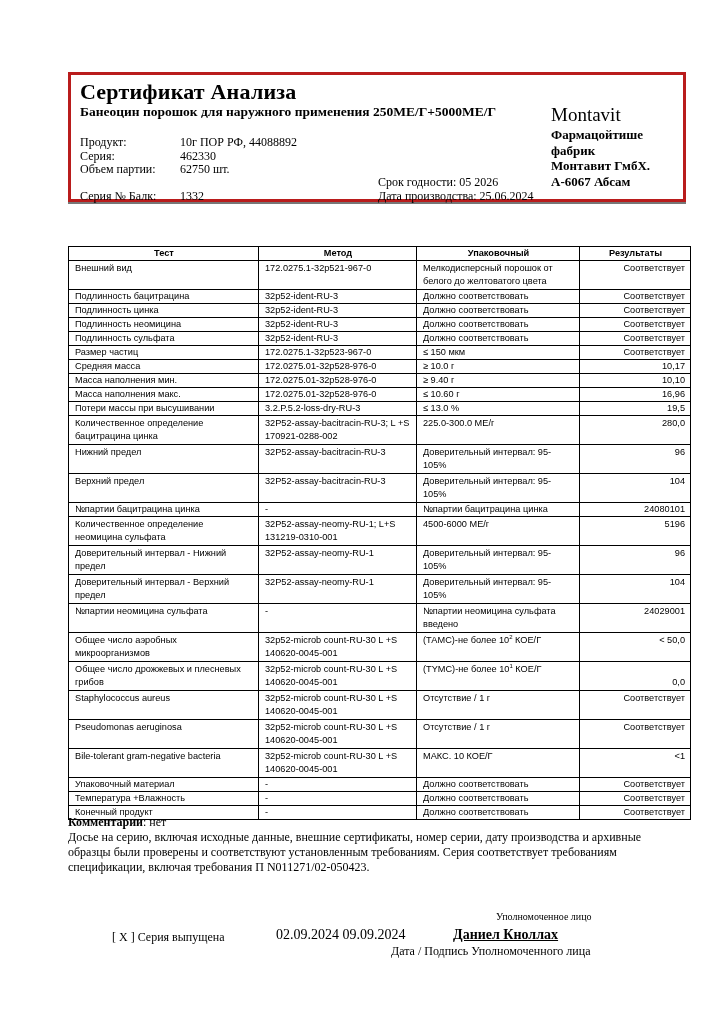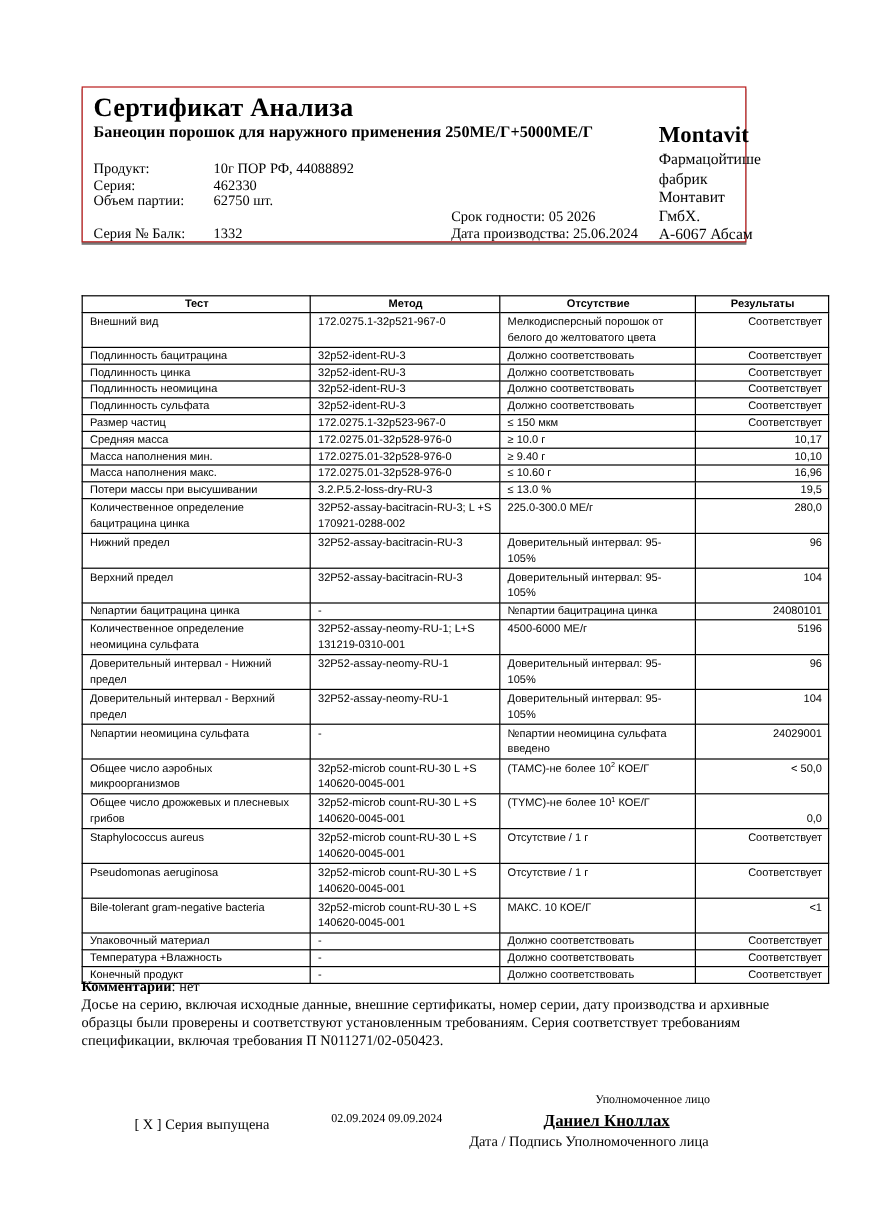--- a/index.html
+++ b/index.html
@@ -1,40 +1,40 @@
 <!DOCTYPE html>
 <html><head>
 <meta charset="utf-8">
 <style>
   html, body { margin:0; padding:0; background:#ffffff; }
   body { width:724px; height:1024px; position:relative; overflow:hidden; font-family:"Liberation Serif", serif; color:#000; }
-  .hdr { position:absolute; left:68px; top:72px; width:554px; height:130px; border:1px solid #b91c1c; box-sizing:border-box; box-shadow: 0 2px 0 #777; }
+  .hdr { position:absolute; left:68px; top:72px; width:618px; height:130px; border:3px solid #b91c1c; box-sizing:border-box; box-shadow: 0 2px 0 #777; }
   .title { position:absolute; left:9px; top:4px; font-size:22px; font-weight:bold; letter-spacing:0.2px; }
   .subtitle { position:absolute; left:9px; top:29px; font-size:13.5px; font-weight:bold; }
-  .brand { position:absolute; left:480px; top:29px; font-size:19px; font-weight:bold; }
-  .addr { position:absolute; left:480px; top:52px; font-size:13px; line-height:15.5px; }
+  .brand { position:absolute; left:480px; top:29px; font-size:19px; font-weight:normal; }
+  .addr { position:absolute; left:480px; top:52px; font-size:13px; line-height:15.5px;font-weight:bold; }
   .kv { position:absolute; left:9px; font-size:12px; }
   .kv .k { position:absolute; left:0; width:100px; }
   .kv .v { position:absolute; left:100px; white-space:nowrap; }
   .dates { position:absolute; left:307px; top:100px; font-size:12px; line-height:14px; }
 
   table.res { position:absolute; left:68px; top:246px; width:622px; border-collapse:collapse; font-family:"Liberation Sans", sans-serif; font-size:9.2px; table-layout:fixed; }
   table.res th, table.res td { border:1px solid #000; padding:1px 5px 1px 6px; vertical-align:top; line-height:13px; }
   table.res th { font-weight:bold; text-align:center; height:11px; line-height:11px; }
   table.res td.r { text-align:right; }
   table.res td.bot { vertical-align:bottom; }
   table.res tr.h2 td { height:26px; }
   table.res tr.h1 td { height:11px; line-height:11px; }
   sup { font-size:6px; line-height:0; }
 
   .comments { position:absolute; left:68px; top:815px; width:600px; font-size:12px; line-height:15px; }
   .comments .lbl { font-weight:bold; }
   .sig-top { position:absolute; left:496px; top:911px; font-size:10px;font-family:Liberation Serif, serif; }
   .released { position:absolute; left:68px; top:930px; font-size:12px;padding-left:44px; }
-  .sig-dates { position:absolute; left:276px; top:927px; font-size:10px; }
+  .sig-dates { position:absolute; left:276px; top:927px; font-size:14px; }
   .sig-name { position:absolute; left:453px; top:927px; font-size:14px; font-weight:bold; text-decoration:underline; }
   .sig-bottom { position:absolute; left:391px; top:944px; font-size:12px; }
 </style>
 </head>
 <body>
 
 <div class="hdr">
   <div class="title">Сертификат Анализа</div>
   <div class="subtitle">Банеоцин порошок для наружного применения 250МЕ/Г+5000МЕ/Г</div>
   <div class="brand">Montavit</div>
@@ -69,21 +69,21 @@
   <colgroup>
       <col style="width:190px">
       <col style="width:158px">
       <col style="width:163px">
       <col style="width:111px">
     </colgroup>
   <thead>
     <tr>
       <th>Тест</th>
       <th>Метод</th>
-      <th>Отсутствие</th>
+      <th>Упаковочный</th>
       <th>Результаты</th>
     </tr>
   </thead>
   <tbody id="tbody">
     <tr class="h2">
         <td>Внешний вид</td>
         <td>172.0275.1-32p521-967-0</td>
         <td>Мелкодисперсный порошок от белого до желтоватого цвета</td>
         <td class="r">Соответствует</td>
       </tr>

